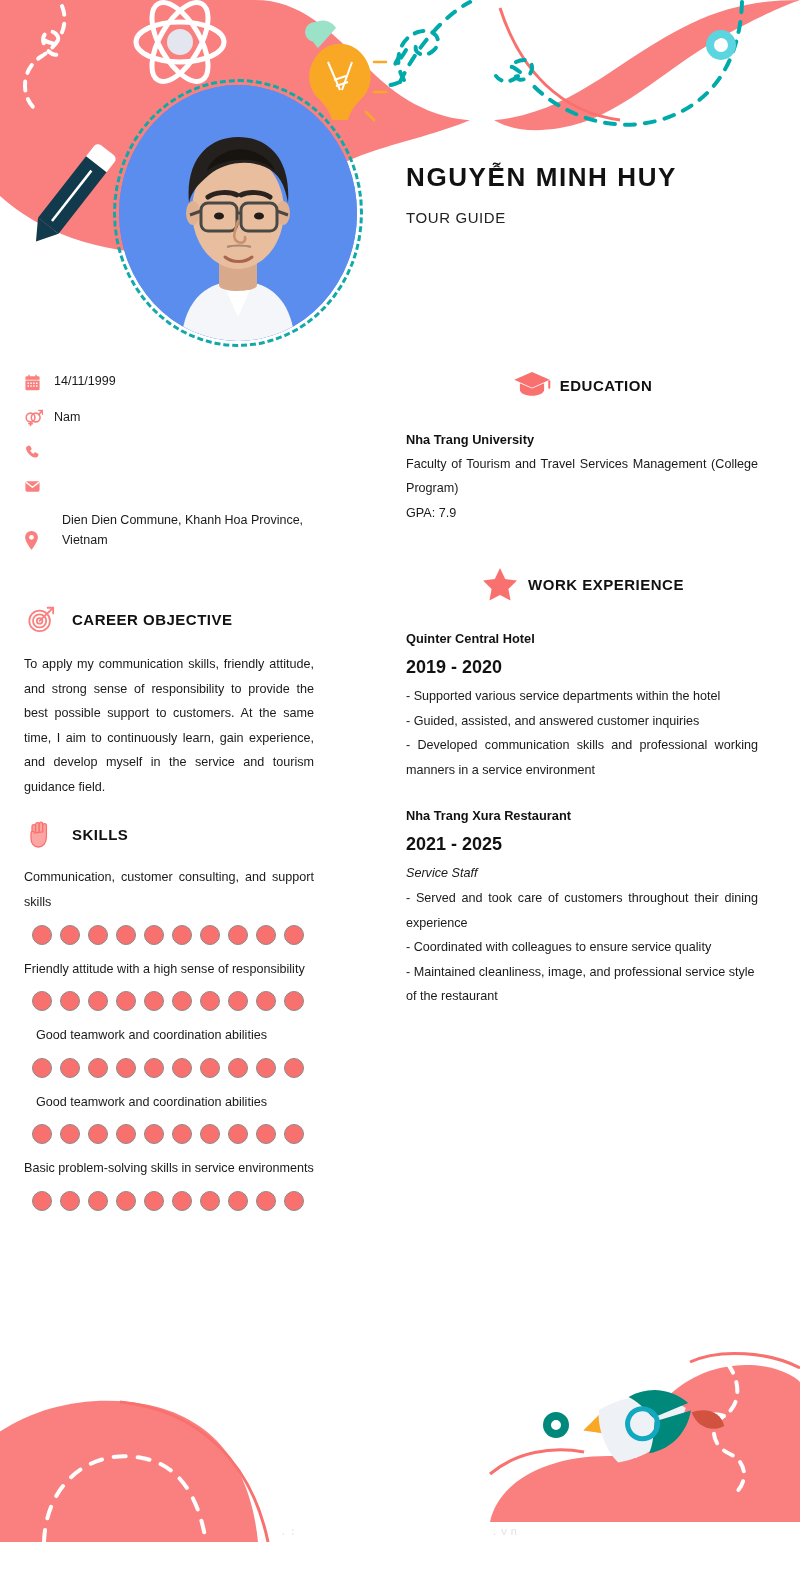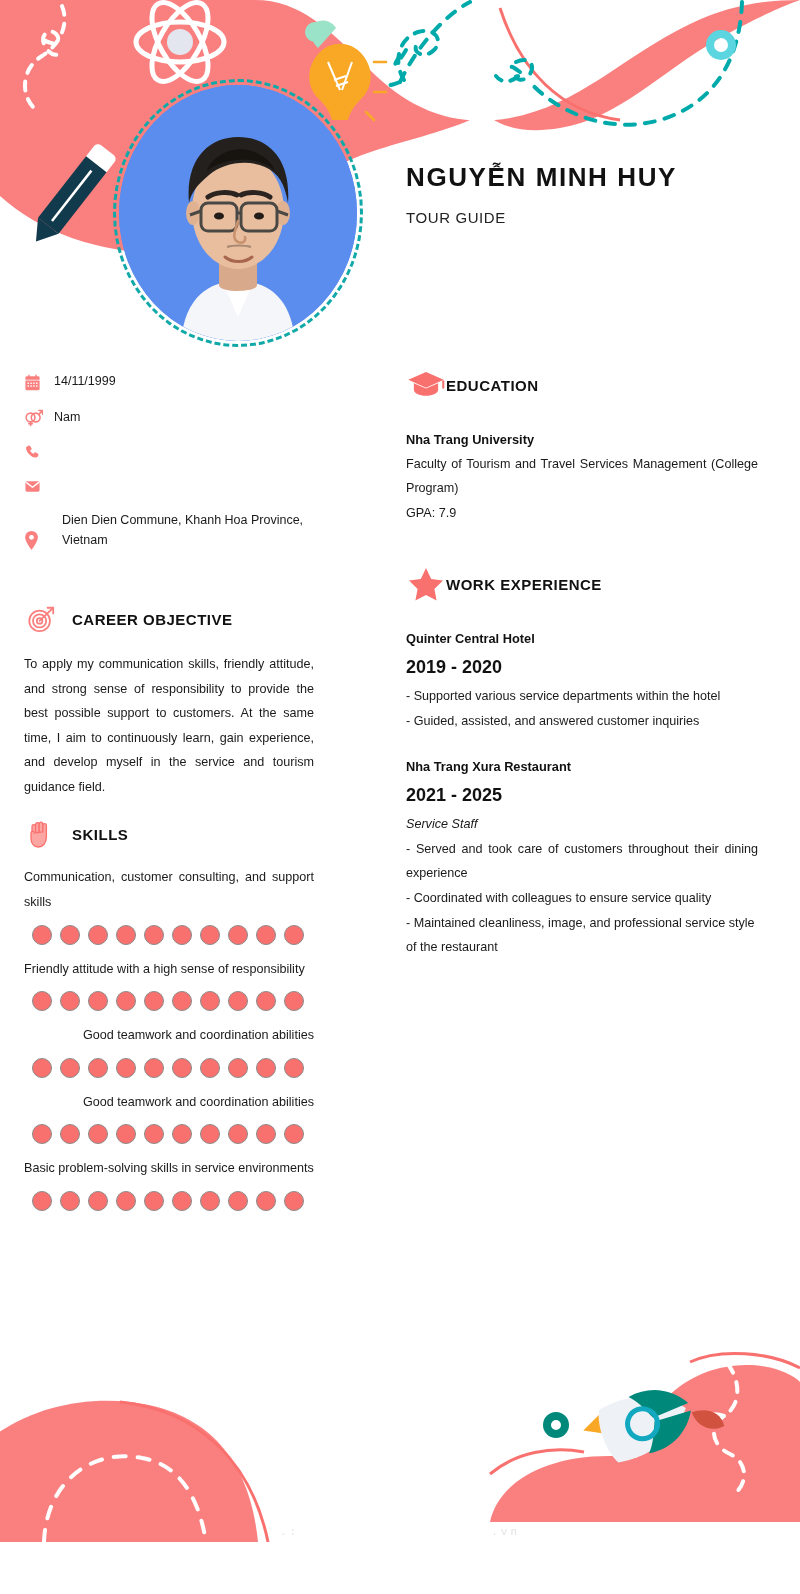--- a/index.html
+++ b/index.html
@@ -127,39 +127,39 @@
     align-items: center;
     justify-content: center;
   }
   .sec-head .sec-ico svg { display: block; }
   .sec-title {
     font-size: 15px;
     font-weight: bold;
     letter-spacing: 0.5px;
     color: #111111;
   }
-  .sec-head.right { gap: 0; }
+  .sec-head.right { gap: 8px; justify-content: center; }
   .sec-head.right .sec-ico { width: 40px; flex: 0 0 40px; }
 
   
   .body-just {
     font-size: 12.6px;
     line-height: 1.95;
     color: #1a1a1a;
     text-align: justify;
   }
 
   
   .skill-label {
     font-size: 12.6px;
     line-height: 1.95;
     color: #1a1a1a;
     text-align: justify;
   }
-  .skill-label.nojust { text-align: right; }
+  .skill-label.nojust { text-align: left; margin-left: 12px; }
   .dots {
     display: flex;
     gap: 8px;
     margin: 10px 0 12px 8px;
   }
   .dot {
     width: 20px; height: 20px;
     border-radius: 50%;
     background: #F9716E;
     border: 1px solid #8b8b8b;
@@ -525,20 +525,21 @@
           </svg>
         </span>
         <span class="sec-title">WORK EXPERIENCE</span>
       </div>
       <div id="work-list" style="margin-top:26px;">
           <div>
             <div class="entry-org">Quinter Central Hotel</div>
             <div class="entry-years">2019 - 2020</div>
             <div class="entry-bullet nojust">- Supported various service departments within the hotel</div>
             <div class="entry-bullet nojust">- Guided, assisted, and answered customer inquiries</div>
+            <div class="entry-bullet">- Developed communication skills and professional working manners in a service environment</div>
           </div>
           <div style="margin-top: 22px;">
             <div class="entry-org">Nha Trang Xura Restaurant</div>
             <div class="entry-years">2021 - 2025</div>
             <div class="entry-role">Service Staff</div>
             <div class="entry-bullet">- Served and took care of customers throughout their dining experience</div>
             <div class="entry-bullet nojust">- Coordinated with colleagues to ensure service quality</div>
             <div class="entry-bullet nojust">- Maintained cleanliness, image, and professional service style of the restaurant</div>
           </div>
         </div>

